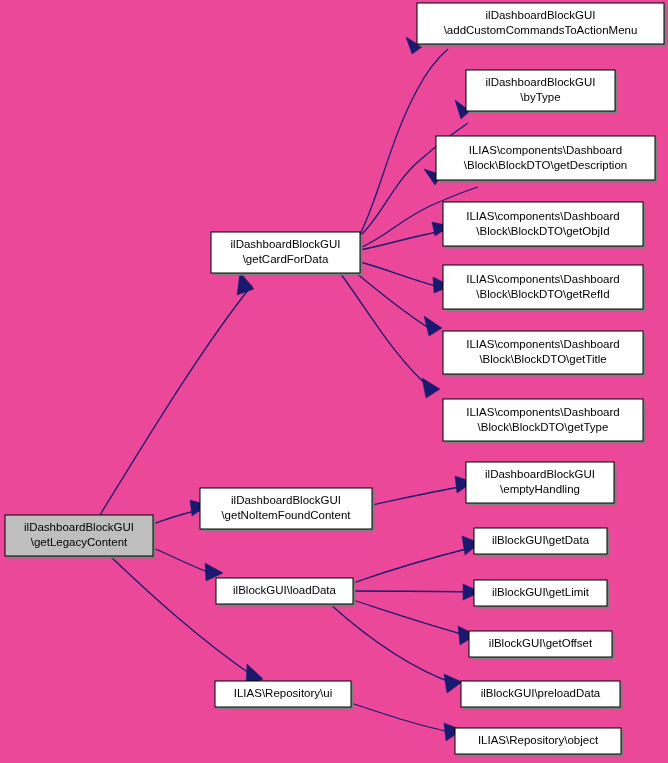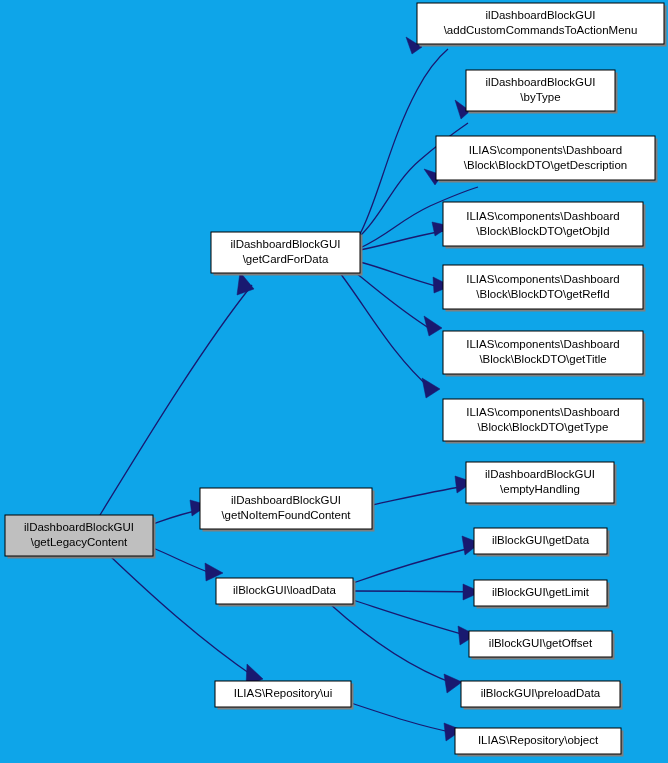--- a/index.html
+++ b/index.html
@@ -7,21 +7,21 @@
     padding: 0;
     background: #ffffff;
   }
   body {
     font-family: "Liberation Sans", sans-serif;
   }
   #graph-wrap {
     position: relative;
     width: 668px;
     height: 763px;
-    background: #0ea5e9;
+    background: #ec4899;
     overflow: hidden;
   }
   svg#callgraph {
     display: block;
     width: 668px;
     height: 763px;
   }
   .node-box {
     fill: #ffffff;
     stroke: #000000;

